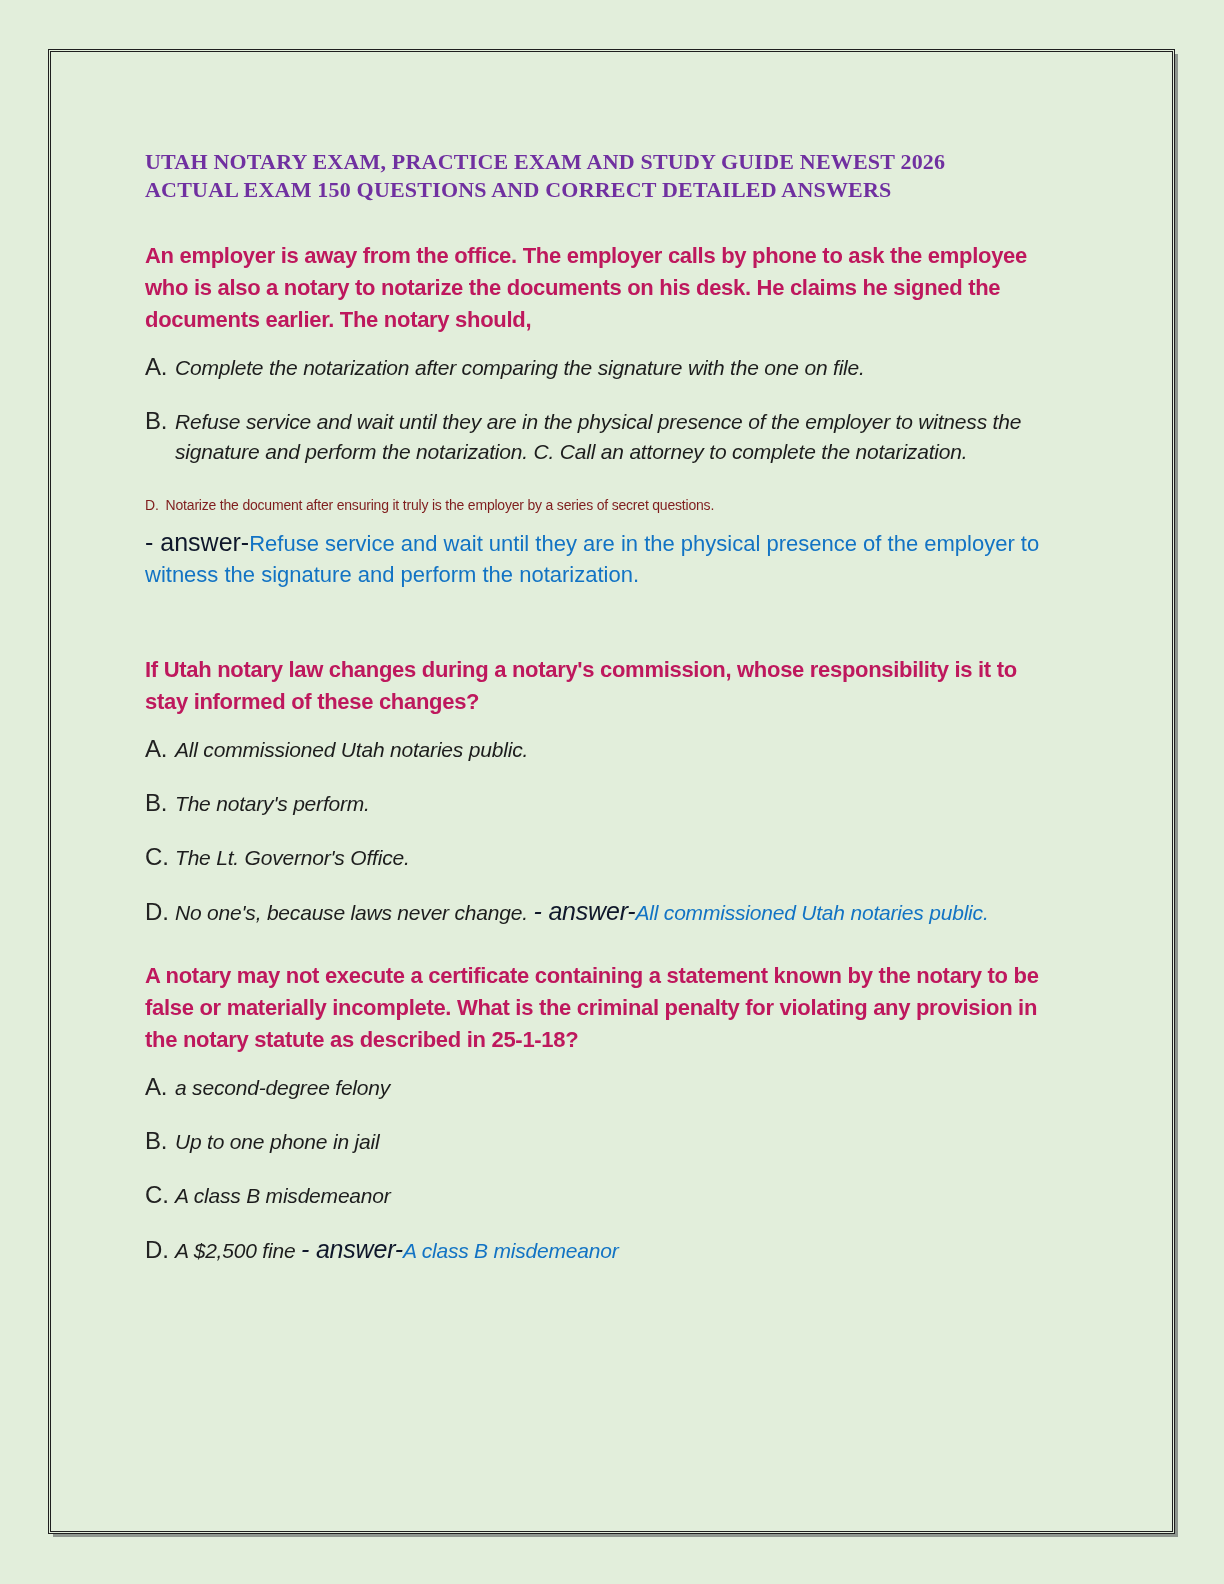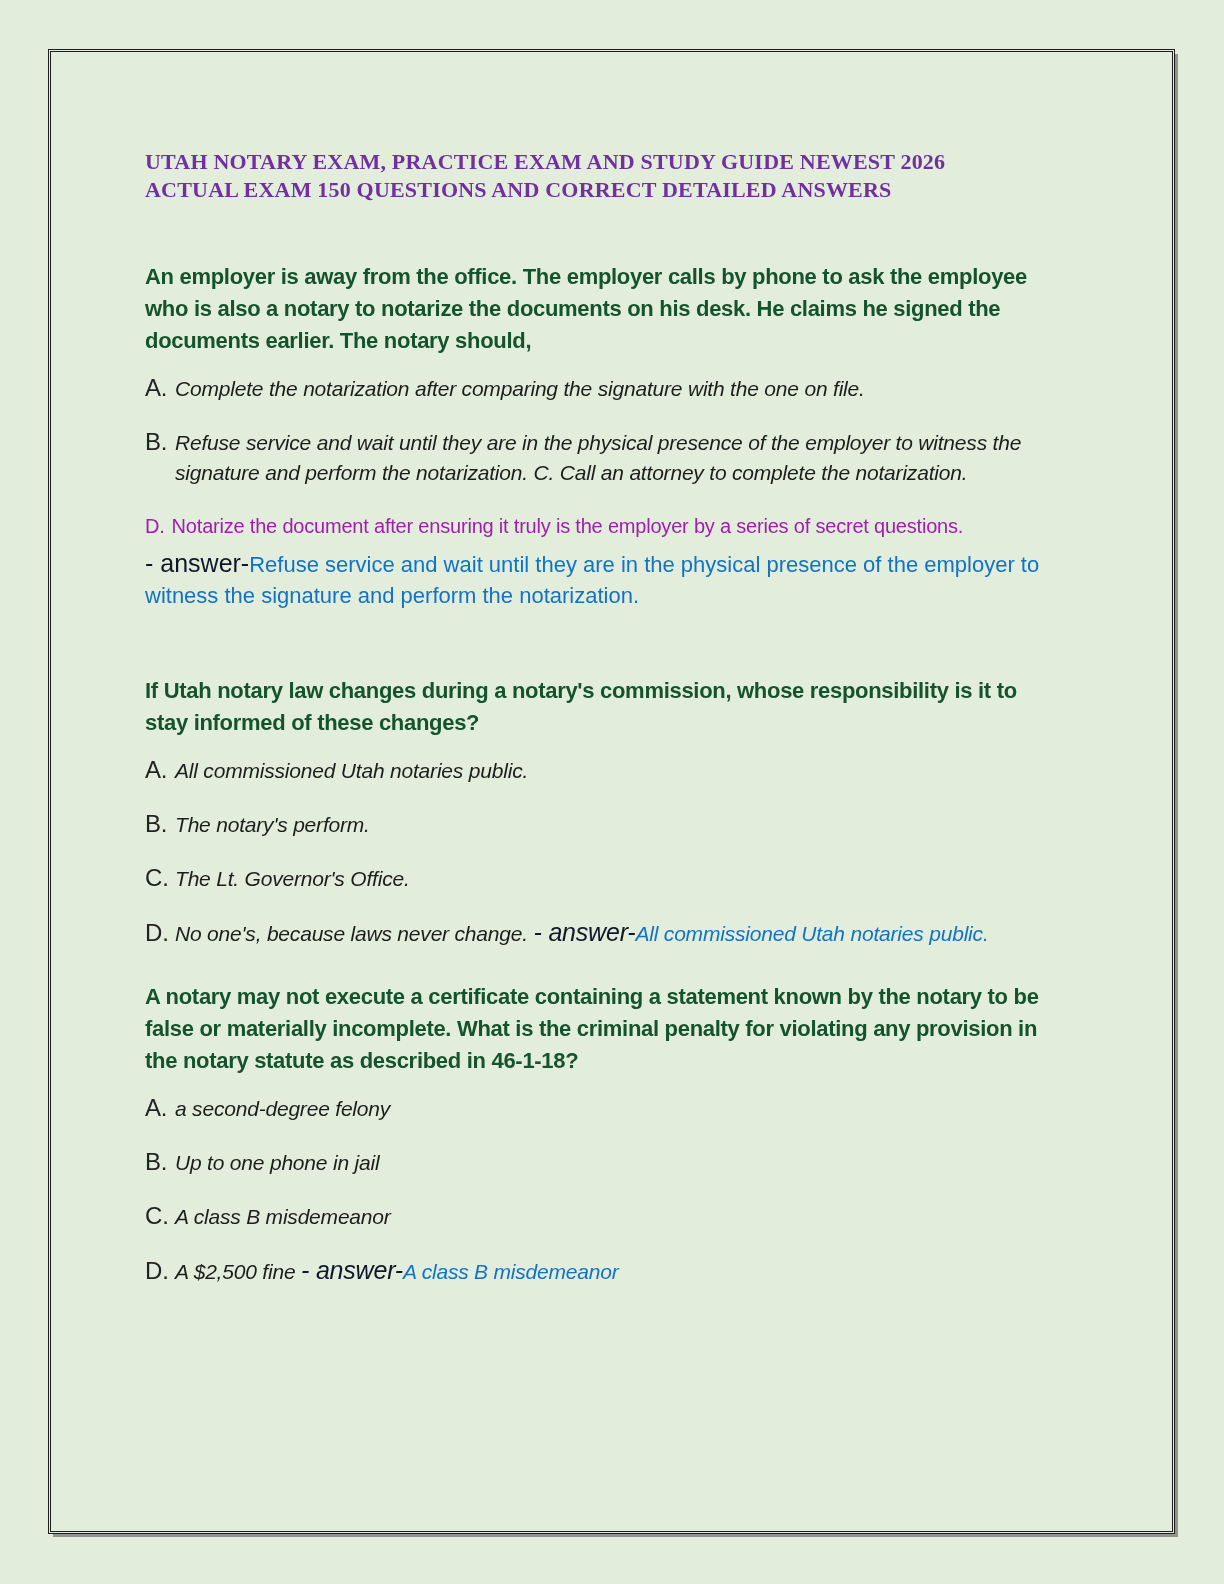--- a/index.html
+++ b/index.html
@@ -26,50 +26,50 @@
     top: 96px;
     width: 918px;
   }
   .title {
     font-family: "Liberation Serif", serif;
     font-weight: 700;
     font-size: 22px;
     line-height: 28px;
     color: #7030a0;
     letter-spacing: 0.2px;
-    margin-bottom: 57px;
+    margin-bottom: 36px;
   }
   .question {
     font-weight: 700;
     font-size: 22px;
     line-height: 32px;
-    color: #14532d;
+    color: #be185d;
     letter-spacing: -0.3px;
     margin-bottom: 16px;
   }
   .option {
     display: flex;
     align-items: baseline;
     font-size: 21px;
     line-height: 30px;
     color: #1d1d1d;
     letter-spacing: -0.2px;
     margin-bottom: 23px;
   }
   .letter {
     flex: 0 0 auto;
     min-width: 30px;
     font-size: 24px;
     color: #222;
   }
   .opt-text { flex: 1 1 auto; font-style: italic; }
   .opt-par {
-    font-size: 20px;
+    font-size: 14px;
     line-height: 30px;
-    color: #a21caf;
+    color: #7f1d1d;
     letter-spacing: -0.2px;
     margin-bottom: 7px;
   }
   .opt-par .letter-sm { margin-right: 7px; }
   .answer-par {
     font-size: 22px;
     line-height: 31px;
     color: #1273c4;
   }
   .ans-prefix {
@@ -132,21 +132,21 @@
         <span class="opt-text">The Lt. Governor's Office.</span>
       </div>
 
       <div class="option">
         <span class="letter">D.</span>
         <span class="opt-text"><span>No one's, because laws never change. </span><span class="ans-prefix">- answer-</span><span class="ans-text">All commissioned Utah notaries public.</span></span>
       </div>
     </section>
 
     <section class="qblock">
-      <p class="question">A notary may not execute a certificate containing a statement known by the notary to be false or materially incomplete. What is the criminal penalty for violating any provision in the notary statute as described in 46-1-18?</p>
+      <p class="question">A notary may not execute a certificate containing a statement known by the notary to be false or materially incomplete. What is the criminal penalty for violating any provision in the notary statute as described in 25-1-18?</p>
 
       <div class="option">
         <span class="letter">A.</span>
         <span class="opt-text">a second-degree felony</span>
       </div>
 
       <div class="option">
         <span class="letter">B.</span>
         <span class="opt-text">Up to one phone in jail</span>
       </div>

